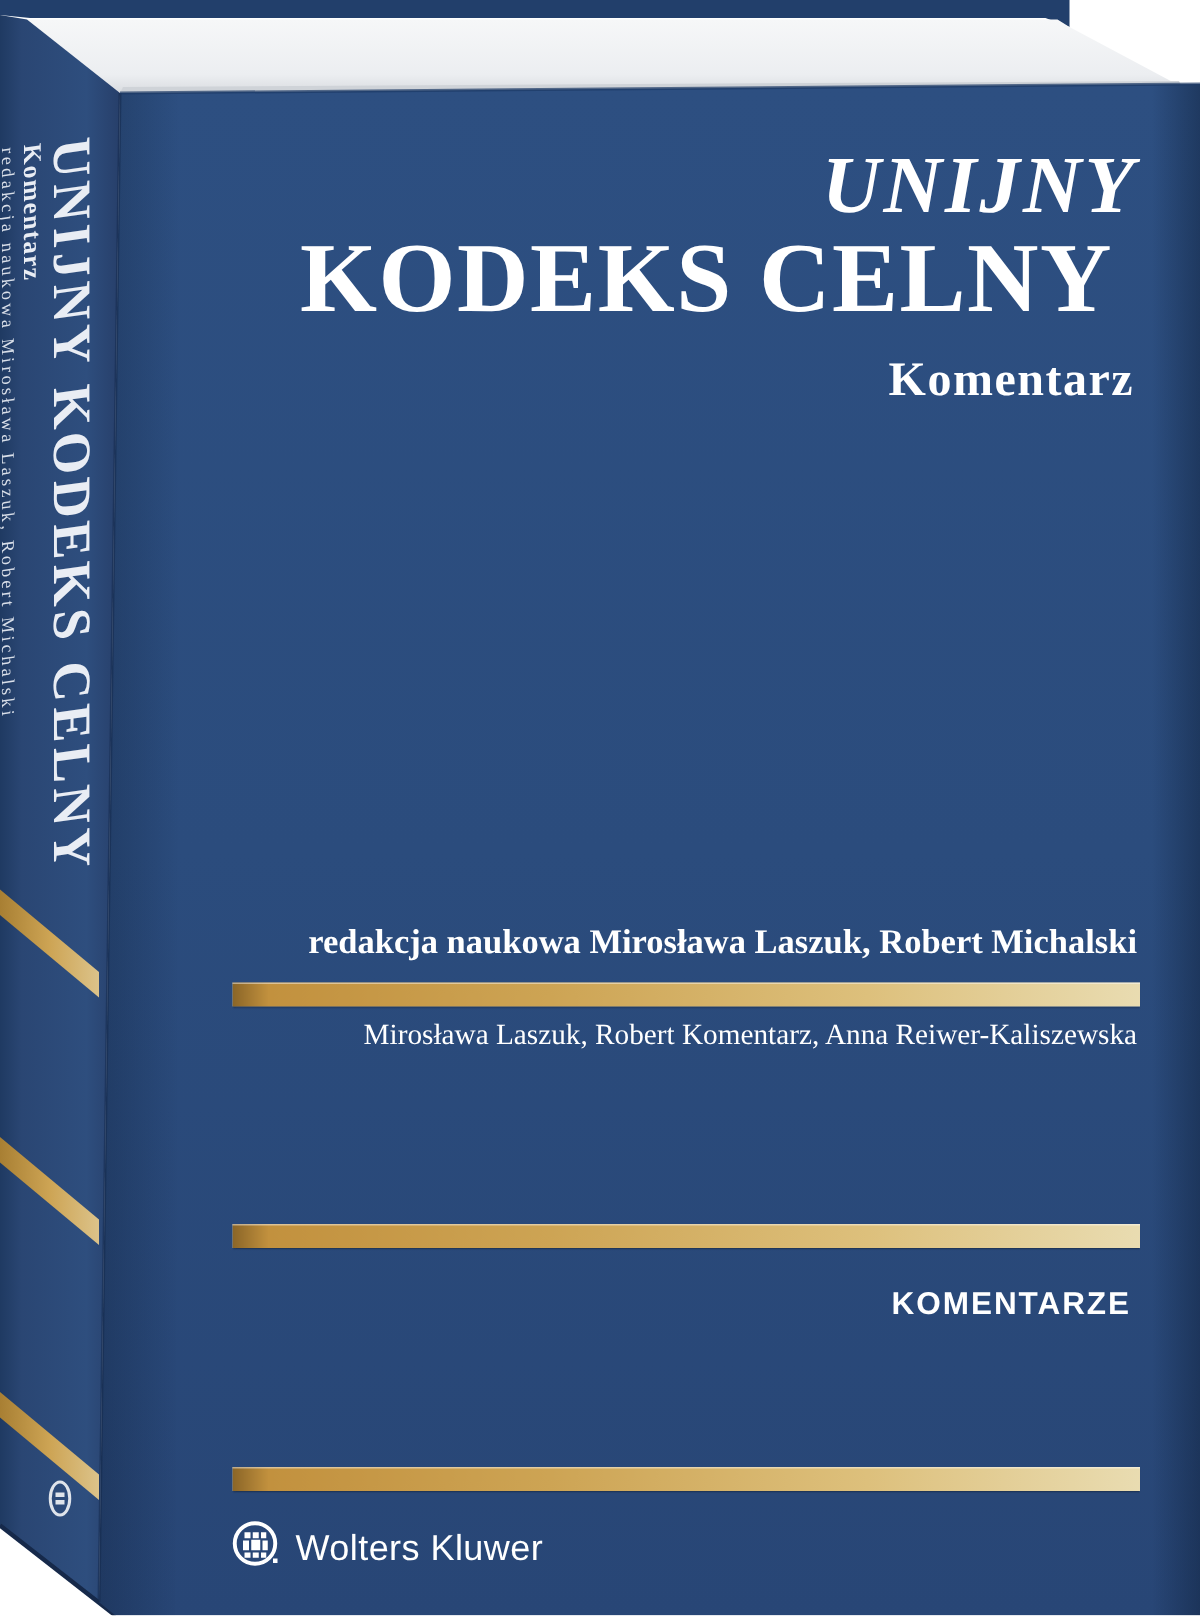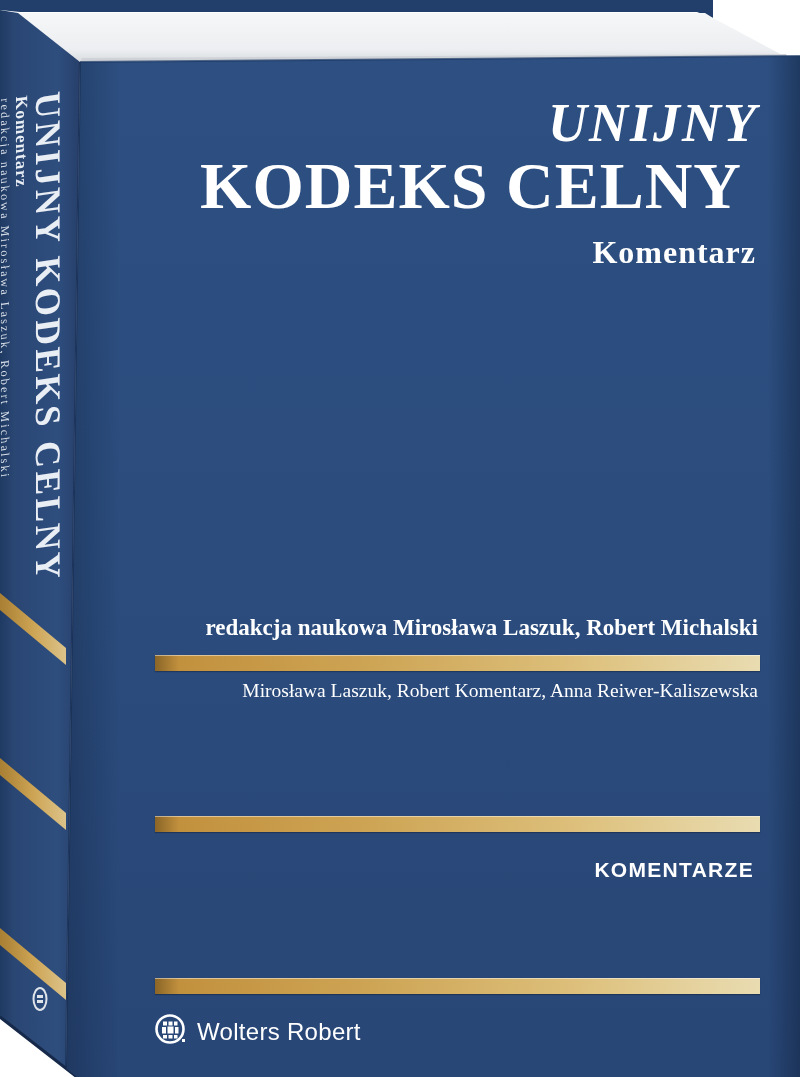--- a/index.html
+++ b/index.html
@@ -126,21 +126,21 @@
           <rect x="9" y="15" width="4" height="6.5"></rect>
           <rect x="14.5" y="14.5" width="6" height="7"></rect>
           <rect x="22" y="15" width="3.5" height="6.5"></rect>
           <rect x="10" y="23" width="4" height="3.5"></rect>
           <rect x="15.5" y="23" width="4" height="3.5"></rect>
           <rect x="21" y="23" width="3.5" height="3.5"></rect>
           <rect x="29" y="27" width="3" height="3"></rect>
         </g>
       </svg>
     </span>
-    <span class="wk-text">Wolters Robert</span>
+    <span class="wk-text">Wolters Kluwer</span>
   </div>
 
   <div class="spine-text">
     <div class="spine-title">UNIJNY KODEKS CELNY</div>
     <div class="spine-subtitle">Komentarz</div>
     <div class="spine-editors">redakcja naukowa Mirosława Laszuk, Robert Michalski</div>
   </div>
 
   <div class="spine-logo">
     <svg width="18" height="30" viewBox="0 0 18 30">

